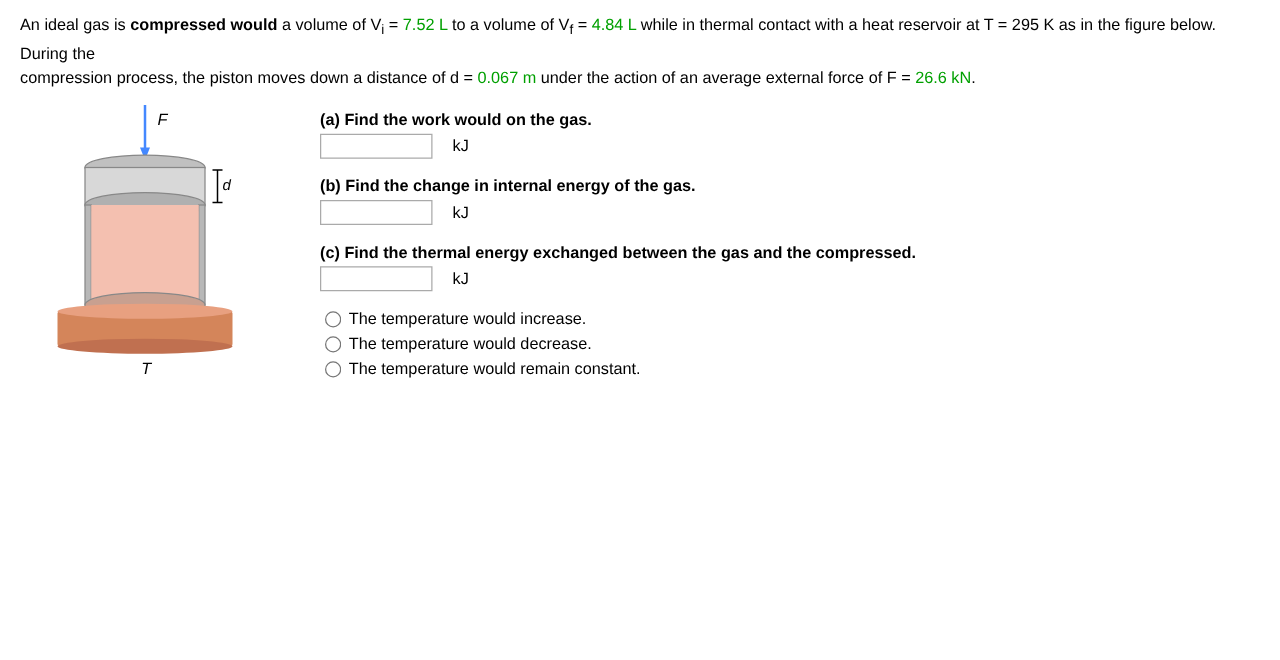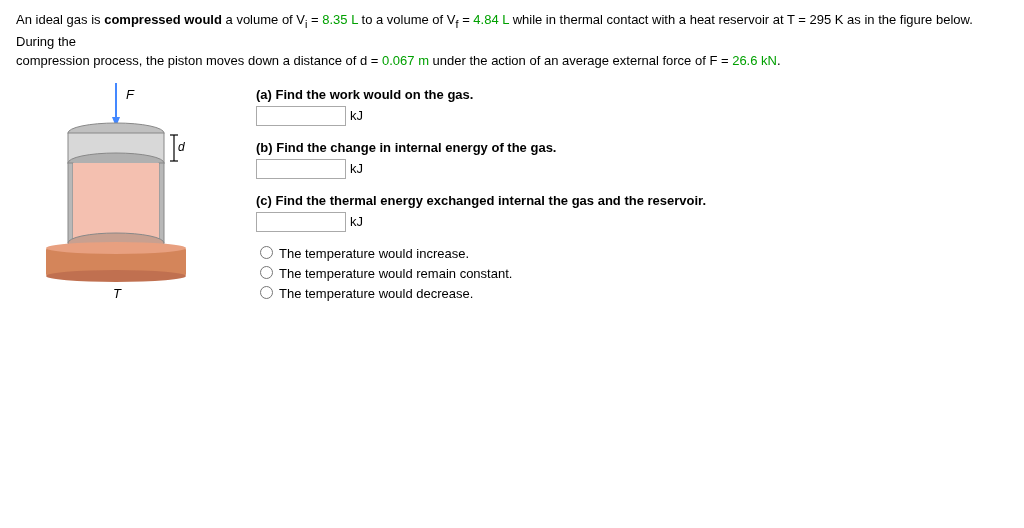--- a/index.html
+++ b/index.html
@@ -41,52 +41,52 @@
     .question-section {
       margin-bottom: 14px;
     }
     .question-label {
       font-weight: bold;
       margin-bottom: 4px;
     }
     .answer-row {
       display: flex;
       align-items: center;
-      gap: 4px;
+      gap: 16px;
       margin-top: 4px;
     }
     .answer-input {
       width: 90px;
       height: 20px;
       border: 1px solid #aaa;
       padding: 2px 4px;
       font-size: 13px;
     }
     .unit-label {
       font-size: 13px;
     }
     .radio-option {
       display: flex;
-      align-items: flex-start;
+      align-items: flex-end;
       gap: 6px;
       margin-top: 5px;
       margin-left: 4px;
     }
     .radio-option input[type="radio"] {
       margin: 0;
     }
     .radio-option label {
       font-size: 13px;
     }
   </style>
 </head>
 <body>
 
 <div class="problem-text">
-  An ideal gas is <strong>compressed would</strong> a volume of V<sub>i</sub> = <span class="highlight">8.35 L</span> to a volume of V<sub>f</sub> = <span class="highlight">4.84 L</span> while in thermal contact with a heat reservoir at T = 295 K as in the figure below. During the<br>
+  An ideal gas is <strong>compressed would</strong> a volume of V<sub>i</sub> = <span class="highlight">7.52 L</span> to a volume of V<sub>f</sub> = <span class="highlight">4.84 L</span> while in thermal contact with a heat reservoir at T = 295 K as in the figure below. During the<br>
   compression process, the piston moves down a distance of d = <span class="highlight">0.067 m</span> under the action of an average external force of F = <span class="highlight">26.6 kN</span>.
 </div>
 
 <div class="content-area">
 
   <div class="left-panel">
     <svg class="cylinder-svg" viewBox="0 0 200 230">
 
       <line x1="100" y1="0" x2="100" y2="38" stroke="#4488ff" stroke-width="2"></line>
       <polygon points="96,34 104,34 100,44" fill="#4488ff"></polygon>
@@ -130,36 +130,36 @@
 
     <div class="question-section">
       <div class="question-label">(b) Find the change in internal energy of the gas.</div>
       <div class="answer-row">
         <input type="text" class="answer-input" value="" style="">
         <span class="unit-label">kJ</span>
       </div>
     </div>
 
     <div class="question-section">
-      <div class="question-label">(c) Find the thermal energy exchanged internal the gas and the reservoir.</div>
+      <div class="question-label">(c) Find the thermal energy exchanged between the gas and the compressed.</div>
       <div class="answer-row">
         <input type="text" class="answer-input" value="" style="">
         <span class="unit-label">kJ</span>
       </div>
     </div>
 
     <div class="question-section">
       <div class="radio-option">
         <input type="radio" name="question-d" id="opt1" style="">
         <label for="opt1">The temperature would increase.</label>
       </div>
       <div class="radio-option">
+        <input type="radio" name="question-d" id="opt2" style="">
+        <label for="opt2">The temperature would decrease.</label>
+      </div>
+      <div class="radio-option">
         <input type="radio" name="question-d" id="opt3" style="">
         <label for="opt3">The temperature would remain constant.</label>
-      </div>
-      <div class="radio-option">
-        <input type="radio" name="question-d" id="opt2" style="">
-        <label for="opt2">The temperature would decrease.</label>
       </div>
     </div>
 
   </div>
 </div>
 
 </body></html>

